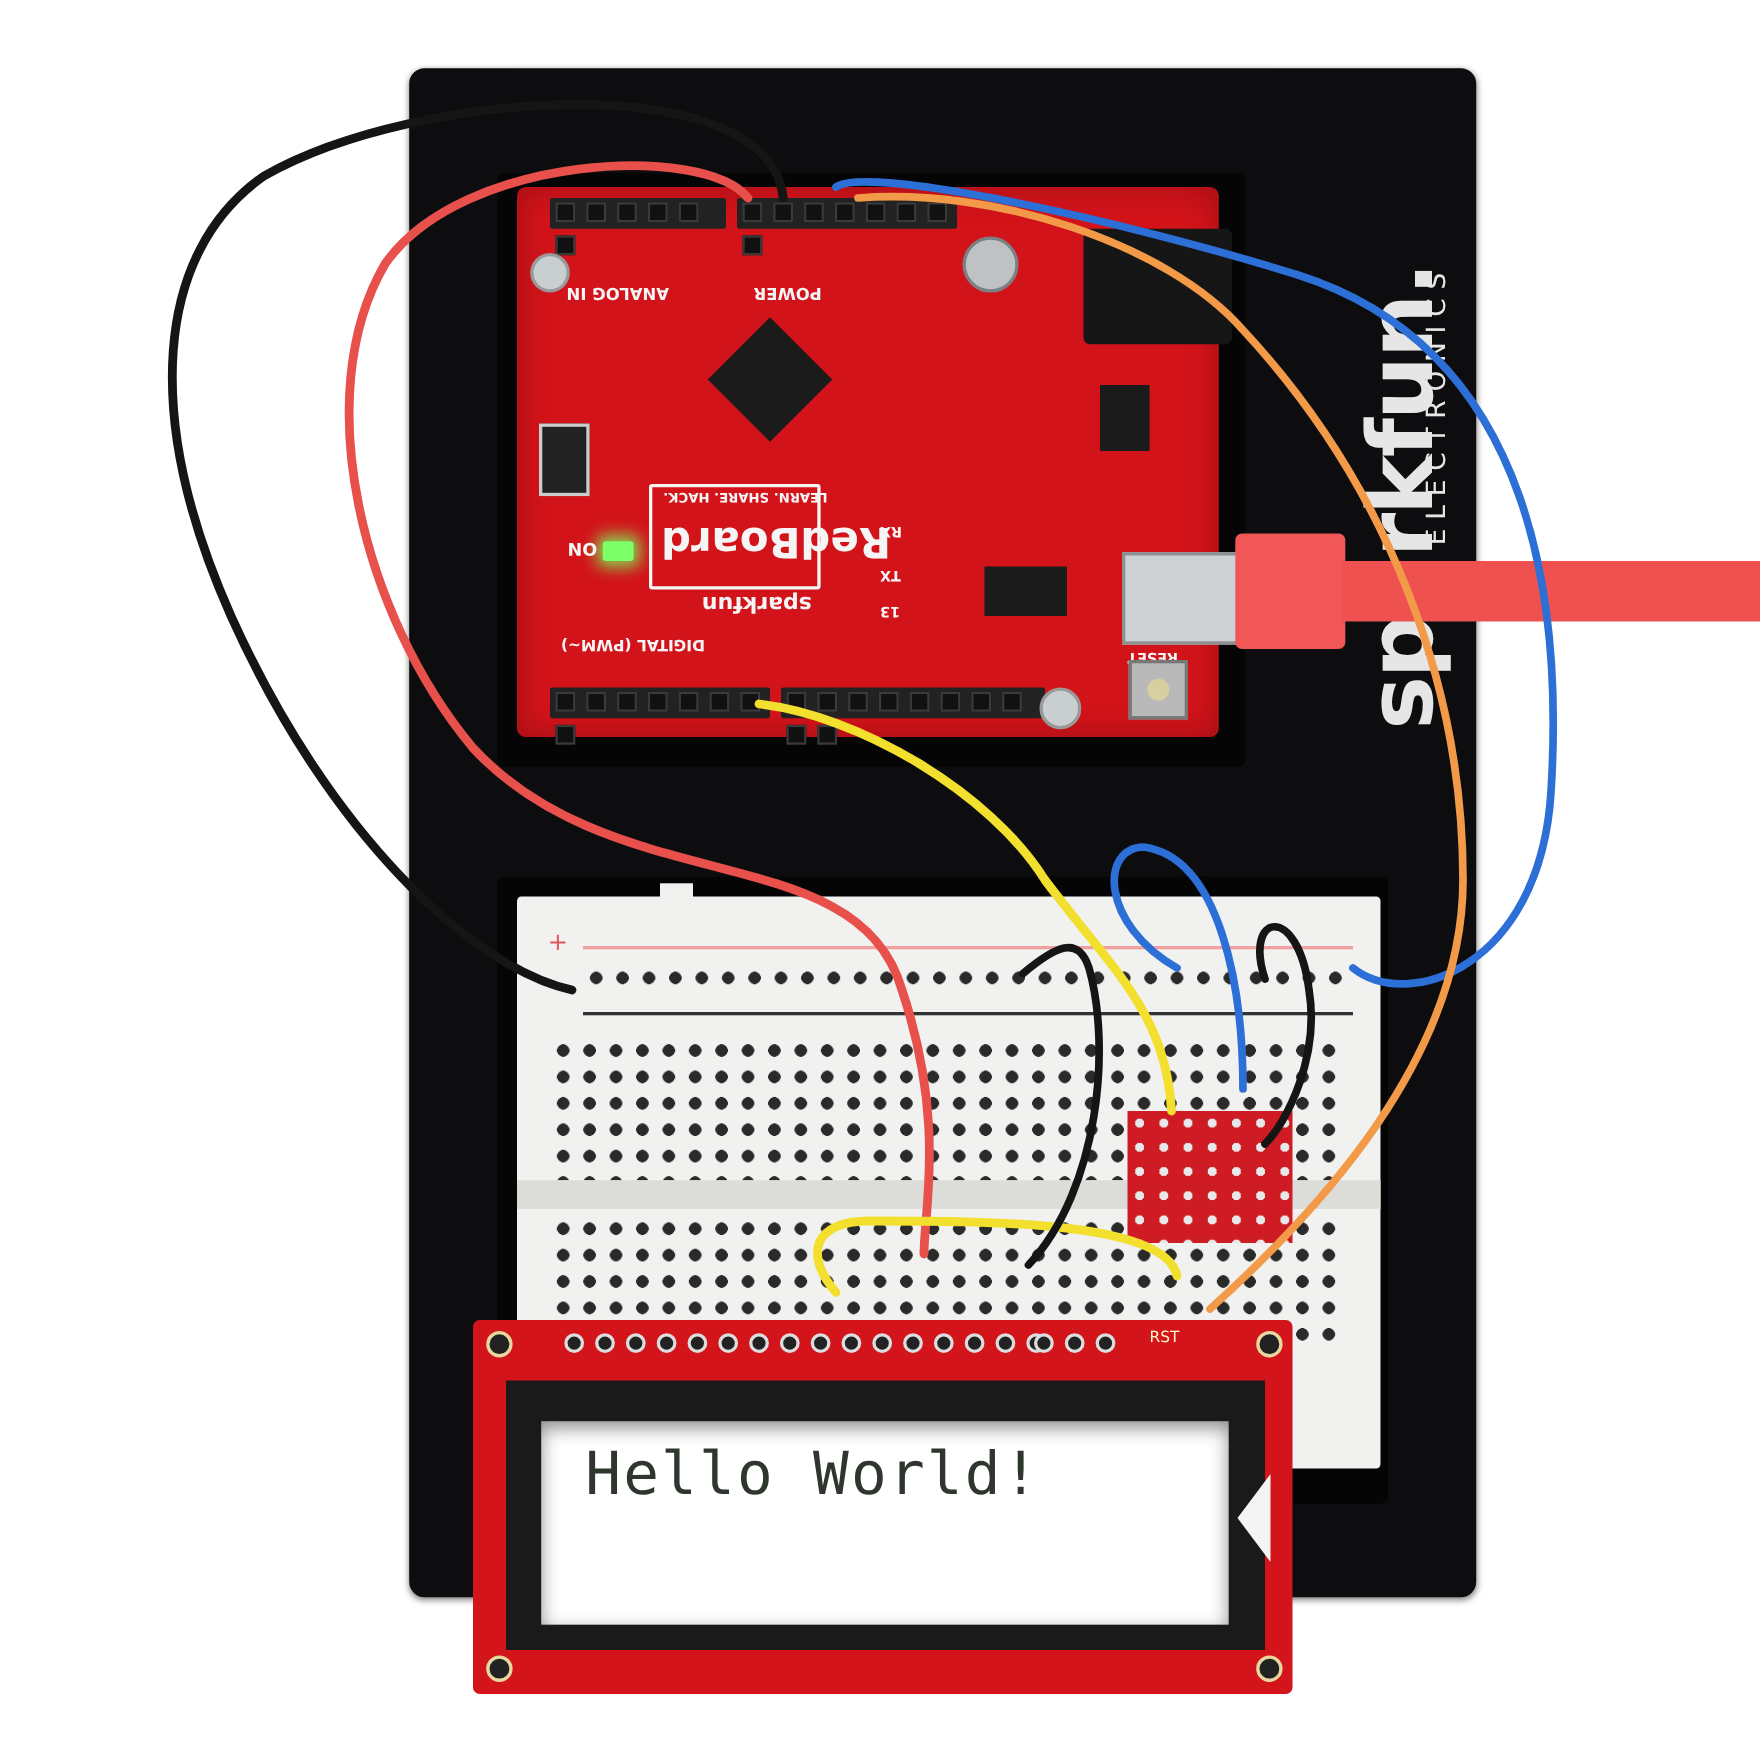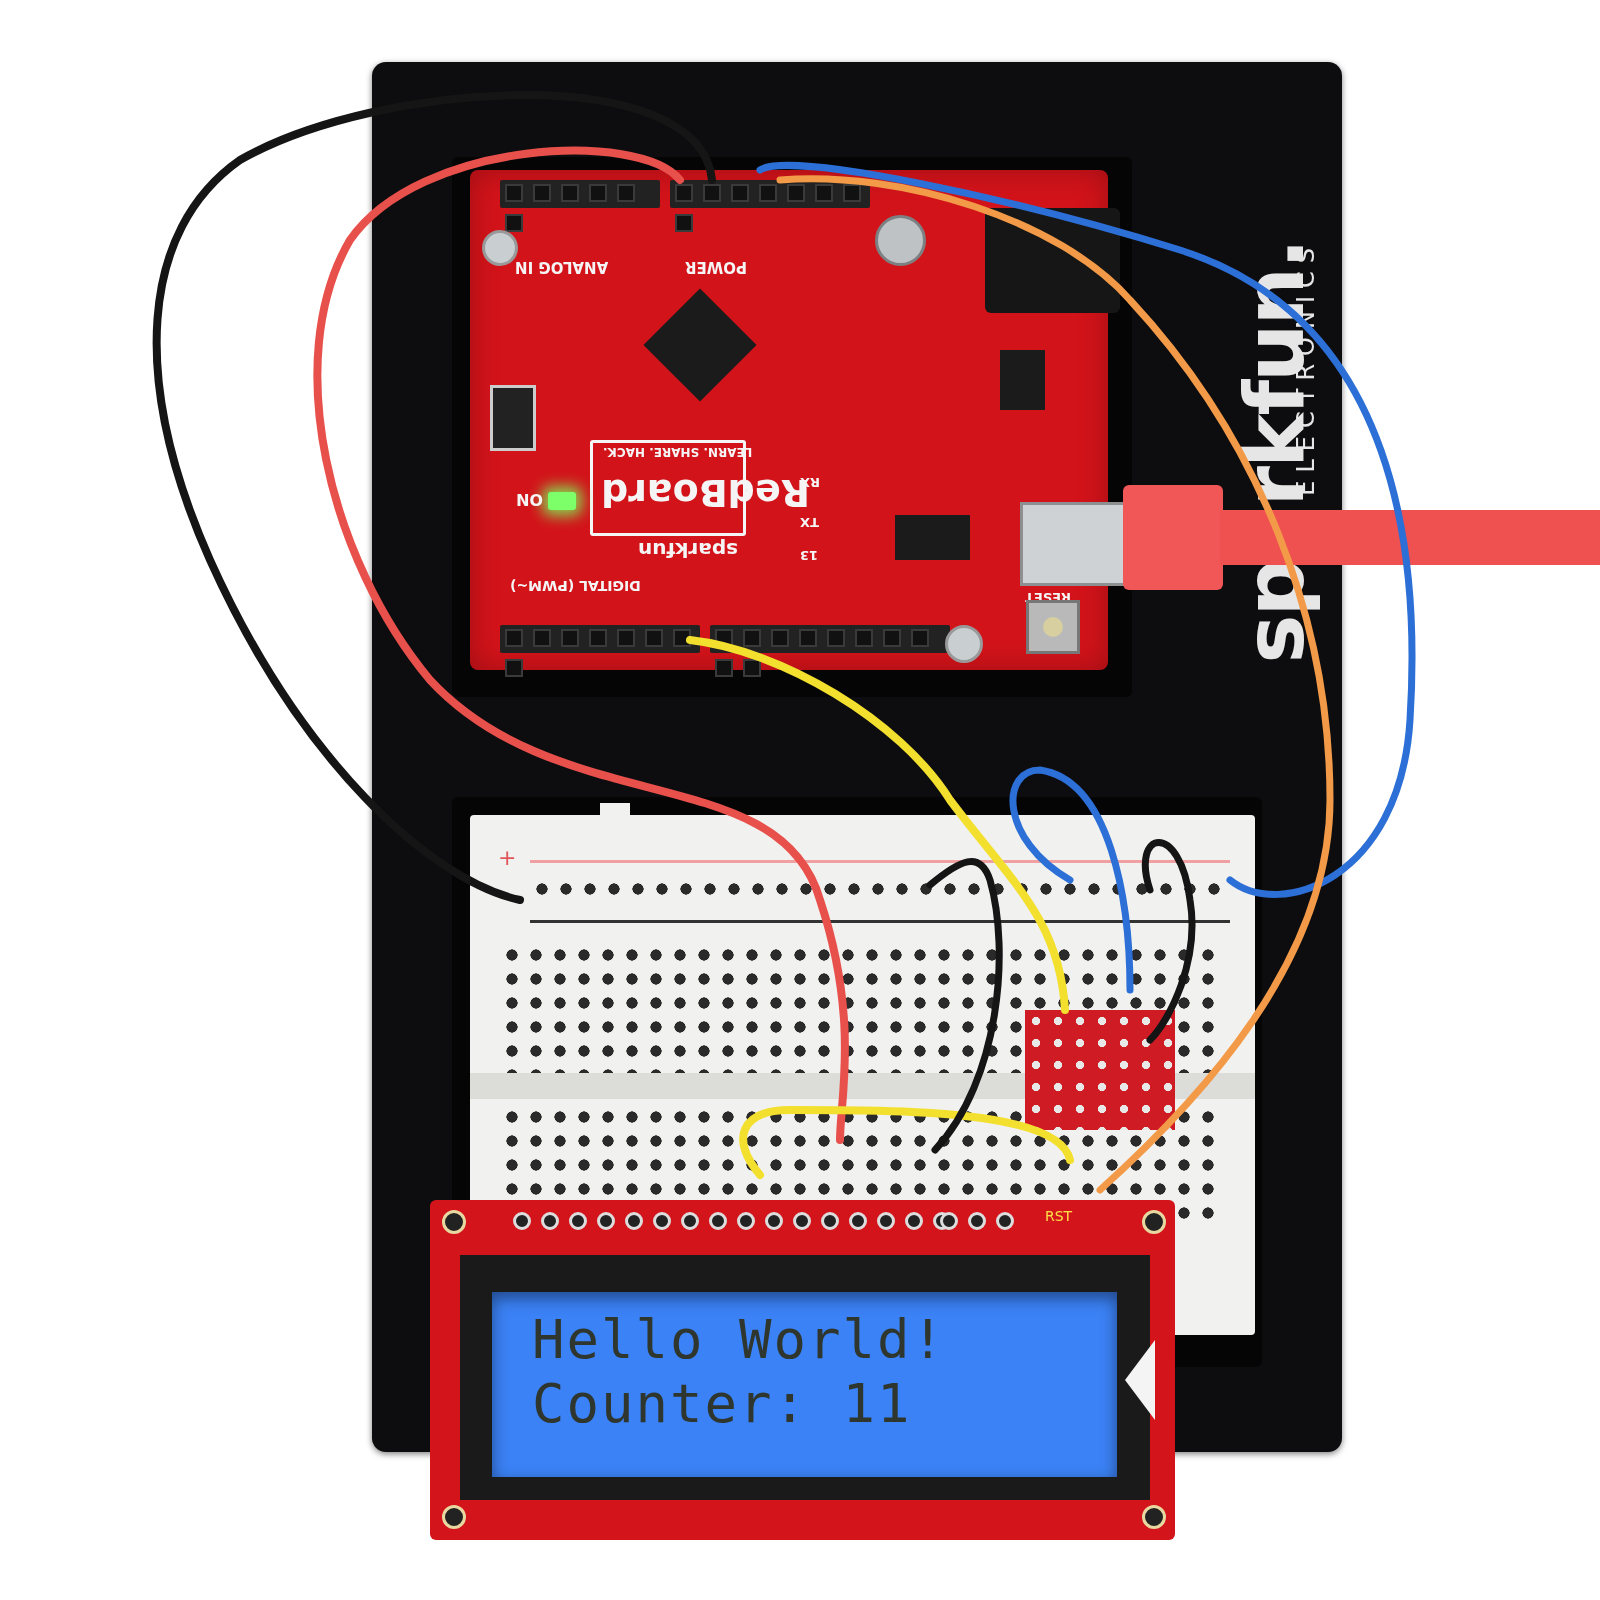--- a/index.html
+++ b/index.html
@@ -23,26 +23,26 @@
   .jack{left:985px;top:208px;width:135px;height:105px;background:#161616;border-radius:6px;}
   .cap{background:#bfc2c4;border-radius:50%;border:3px solid #7d8082;}
   .reset-btn{left:1026px;top:600px;width:48px;height:48px;background:#b9b9b9;border:3px solid #777;}
   .reset-btn::after{content:"";position:absolute;left:14px;top:14px;width:20px;height:20px;border-radius:50%;background:#d7cfa0;}
   .breadboard{left:470px;top:815px;width:785px;height:520px;background:#f1f1ef;border-radius:4px;}
   .rail-line{height:3px;}
   .mid-channel{left:0;top:258px;width:785px;height:26px;background:#dcdcd9;}
   .converter{left:1025px;top:1010px;width:150px;height:120px;background:#cf1b24;}
   .lcd-board{left:430px;top:1200px;width:745px;height:340px;background:#d3141b;border-radius:6px;}
   .lcd-bezel{left:30px;top:55px;width:690px;height:245px;background:#1a1a1a;}
-  .lcd-screen{left:62px;top:92px;width:625px;height:185px;background:#3b82f6;box-shadow:inset 0 6px 16px rgba(0,0,0,.45);}
+  .lcd-screen{left:62px;top:92px;width:625px;height:185px;background:#ffffff;box-shadow:inset 0 6px 16px rgba(0,0,0,.45);}
   .lcd-line{position:absolute;left:40px;font-family:"DejaVu Sans Mono",monospace;font-size:54px;color:#2e362e;letter-spacing:2px;line-height:60px;}
   .mount-hole{width:18px;height:18px;border-radius:50%;background:#222;border:3px solid #e8d8a0;}
   .lcd-pin{display:inline-block;width:12px;height:12px;border-radius:50%;background:#222;border:3px solid #ddd;margin:0 5px;}
   .lcd-footer{left:0;top:308px;width:745px;text-align:center;color:#f6f6f6;font-size:16px;}
-  .rst{left:615px;top:8px;color:#fde047;font-size:14px;}
+  .rst{left:615px;top:8px;color:#fef9c3;font-size:14px;}
   svg.wires{position:absolute;left:0;top:0;width:1600px;height:1600px;pointer-events:none;}
 </style>
 </head>
 <body>
 
 <div class="abs baseplate">
   <div class="abs plate-slot" style="left:80px;top:95px;width:680px;height:540px;"></div>
   <div class="abs plate-slot" style="left:80px;top:735px;width:810px;height:570px;"></div>
 </div>
 
@@ -137,16 +137,15 @@
   <div class="abs" style="left:78px;top:12px;">
     <span class="lcd-pin"></span><span class="lcd-pin"></span><span class="lcd-pin"></span><span class="lcd-pin"></span><span class="lcd-pin"></span><span class="lcd-pin"></span><span class="lcd-pin"></span><span class="lcd-pin"></span><span class="lcd-pin"></span><span class="lcd-pin"></span><span class="lcd-pin"></span><span class="lcd-pin"></span><span class="lcd-pin"></span><span class="lcd-pin"></span><span class="lcd-pin"></span><span class="lcd-pin"></span>
   </div>
   <div class="abs" style="left:505px;top:12px;">
     <span class="lcd-pin"></span><span class="lcd-pin"></span><span class="lcd-pin"></span>
   </div>
   <div class="abs rst">RST</div>
   <div class="abs lcd-bezel"></div>
   <div class="abs lcd-screen">
     <div class="lcd-line" style="top:18px;">Hello World!</div>
-    <div class="lcd-line" style="top:82px;">Counter: 11</div>
   </div>
   <div class="abs" style="left:695px;top:140px;width:0;height:0;border-top:40px solid transparent;border-bottom:40px solid transparent;border-right:30px solid #f4f4f4;"></div>
 </div>
 
 </body></html>

